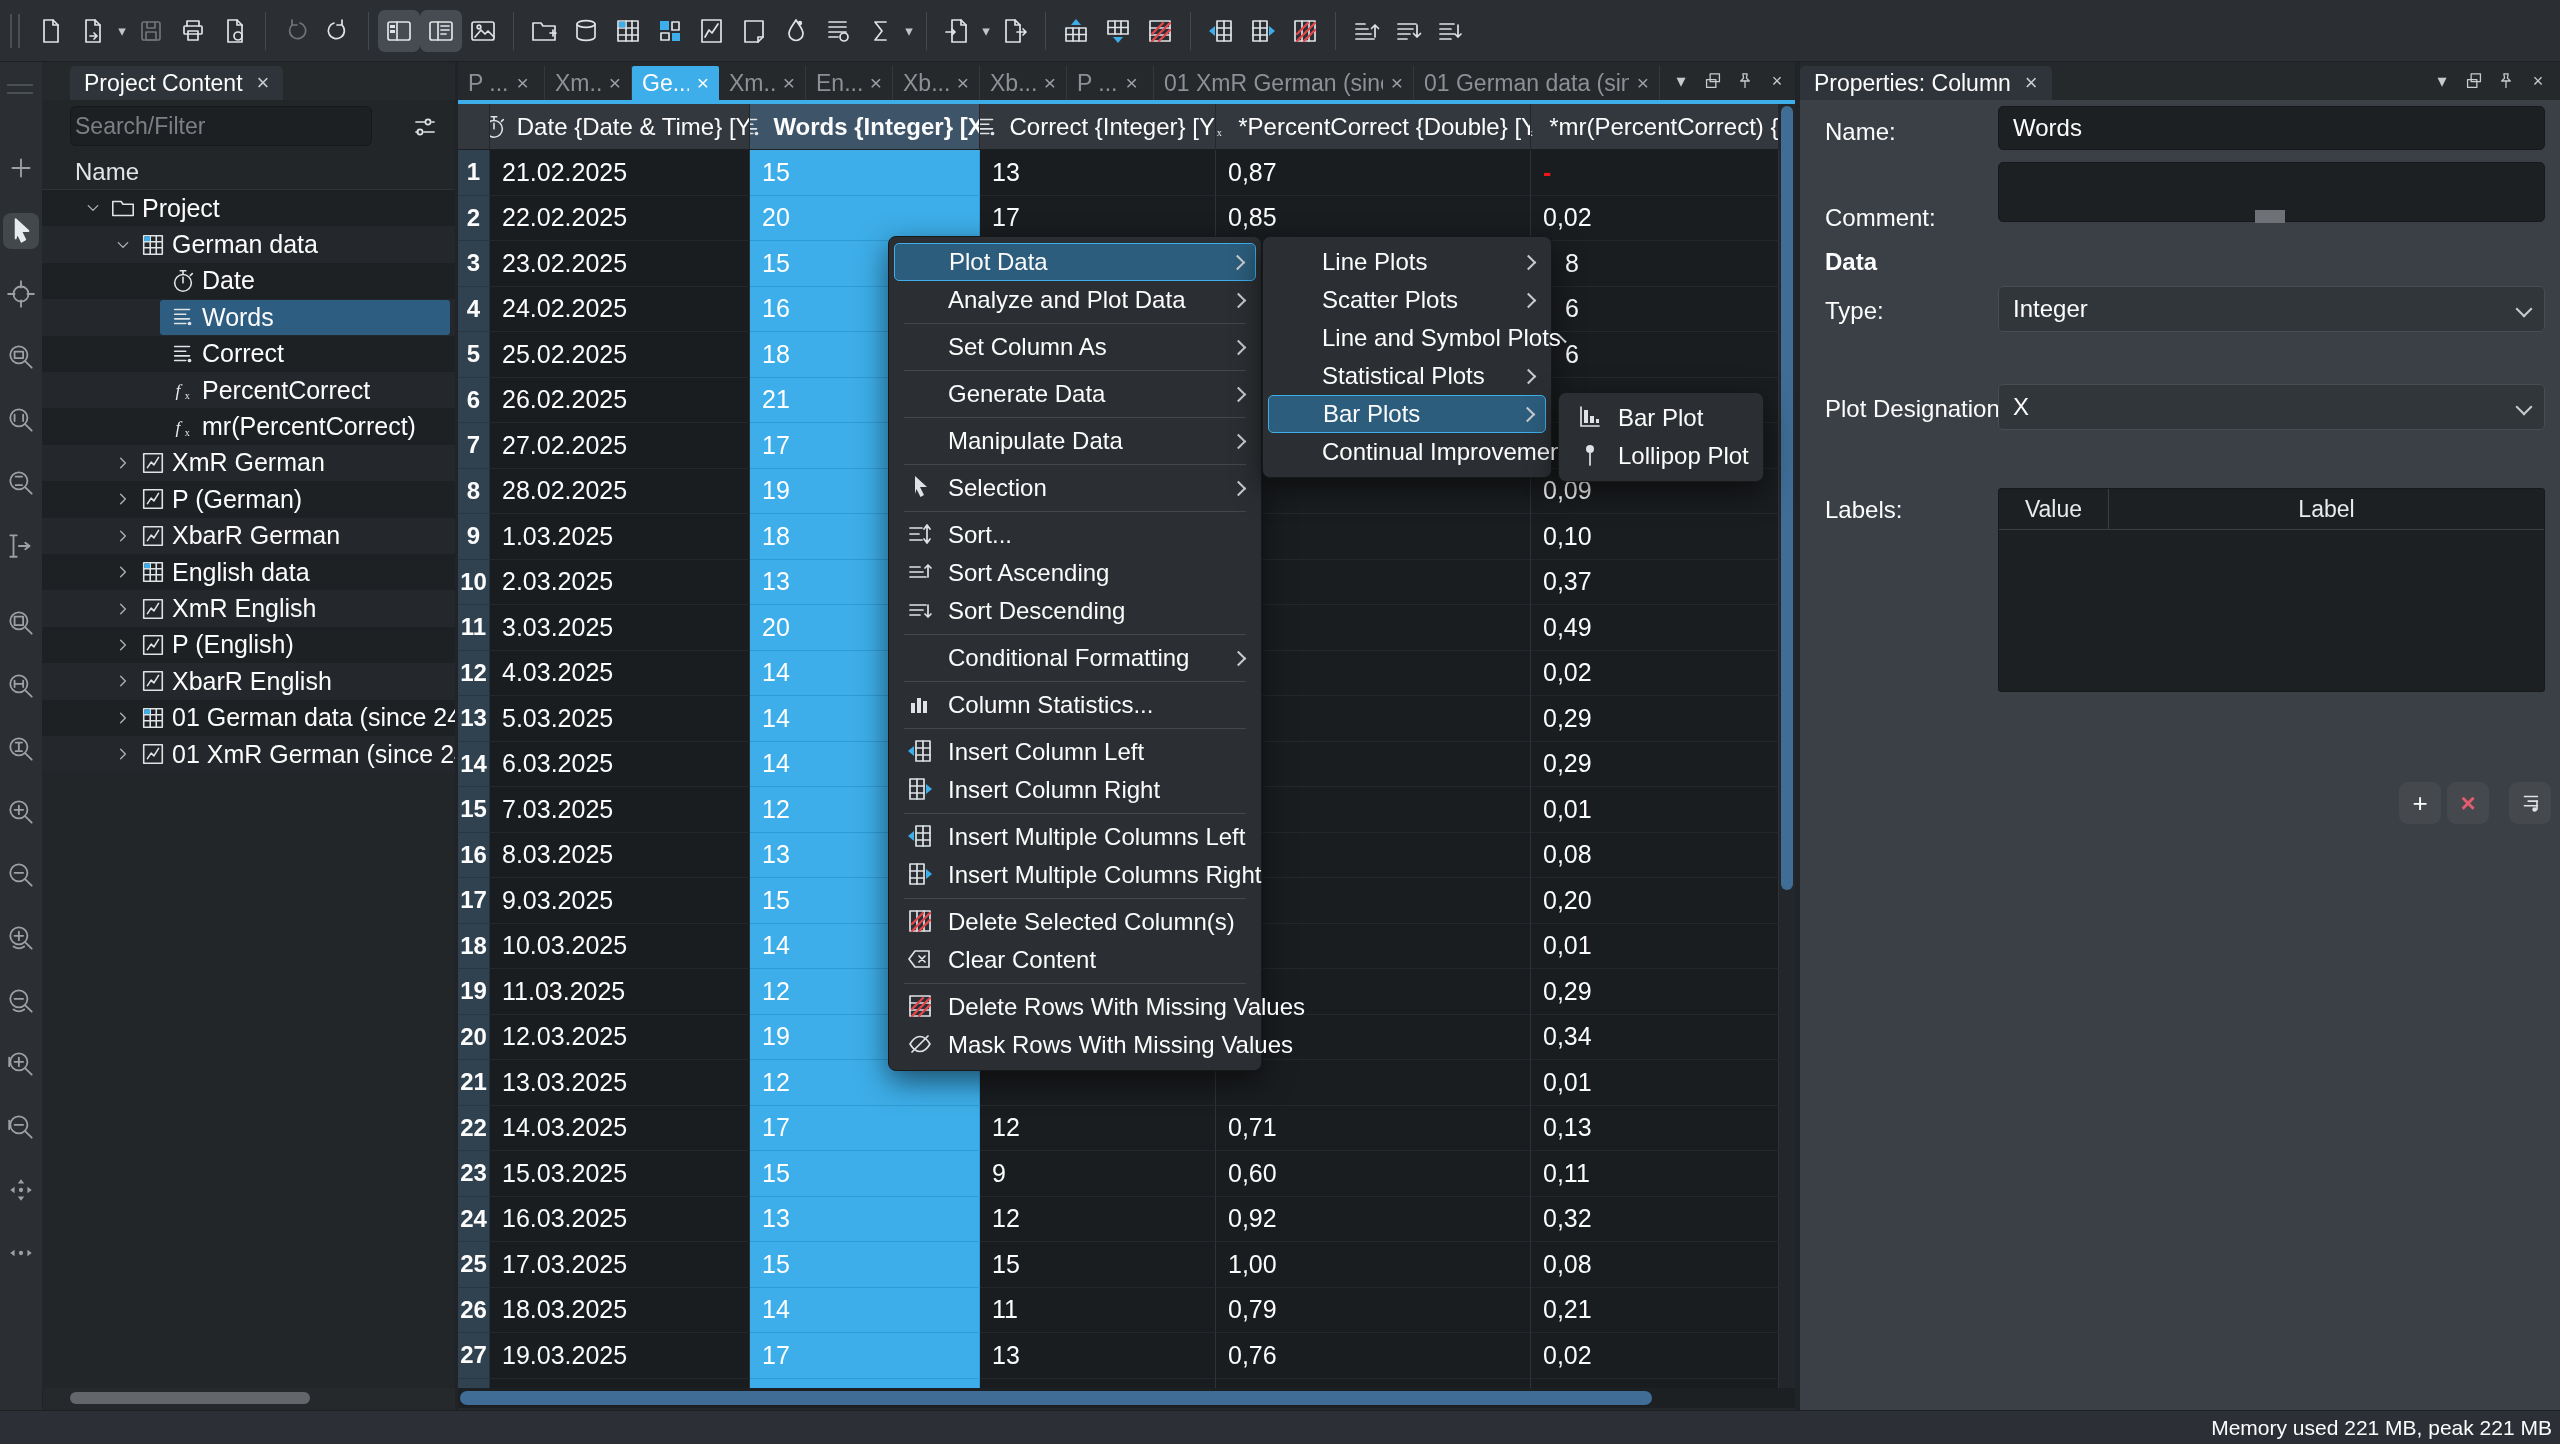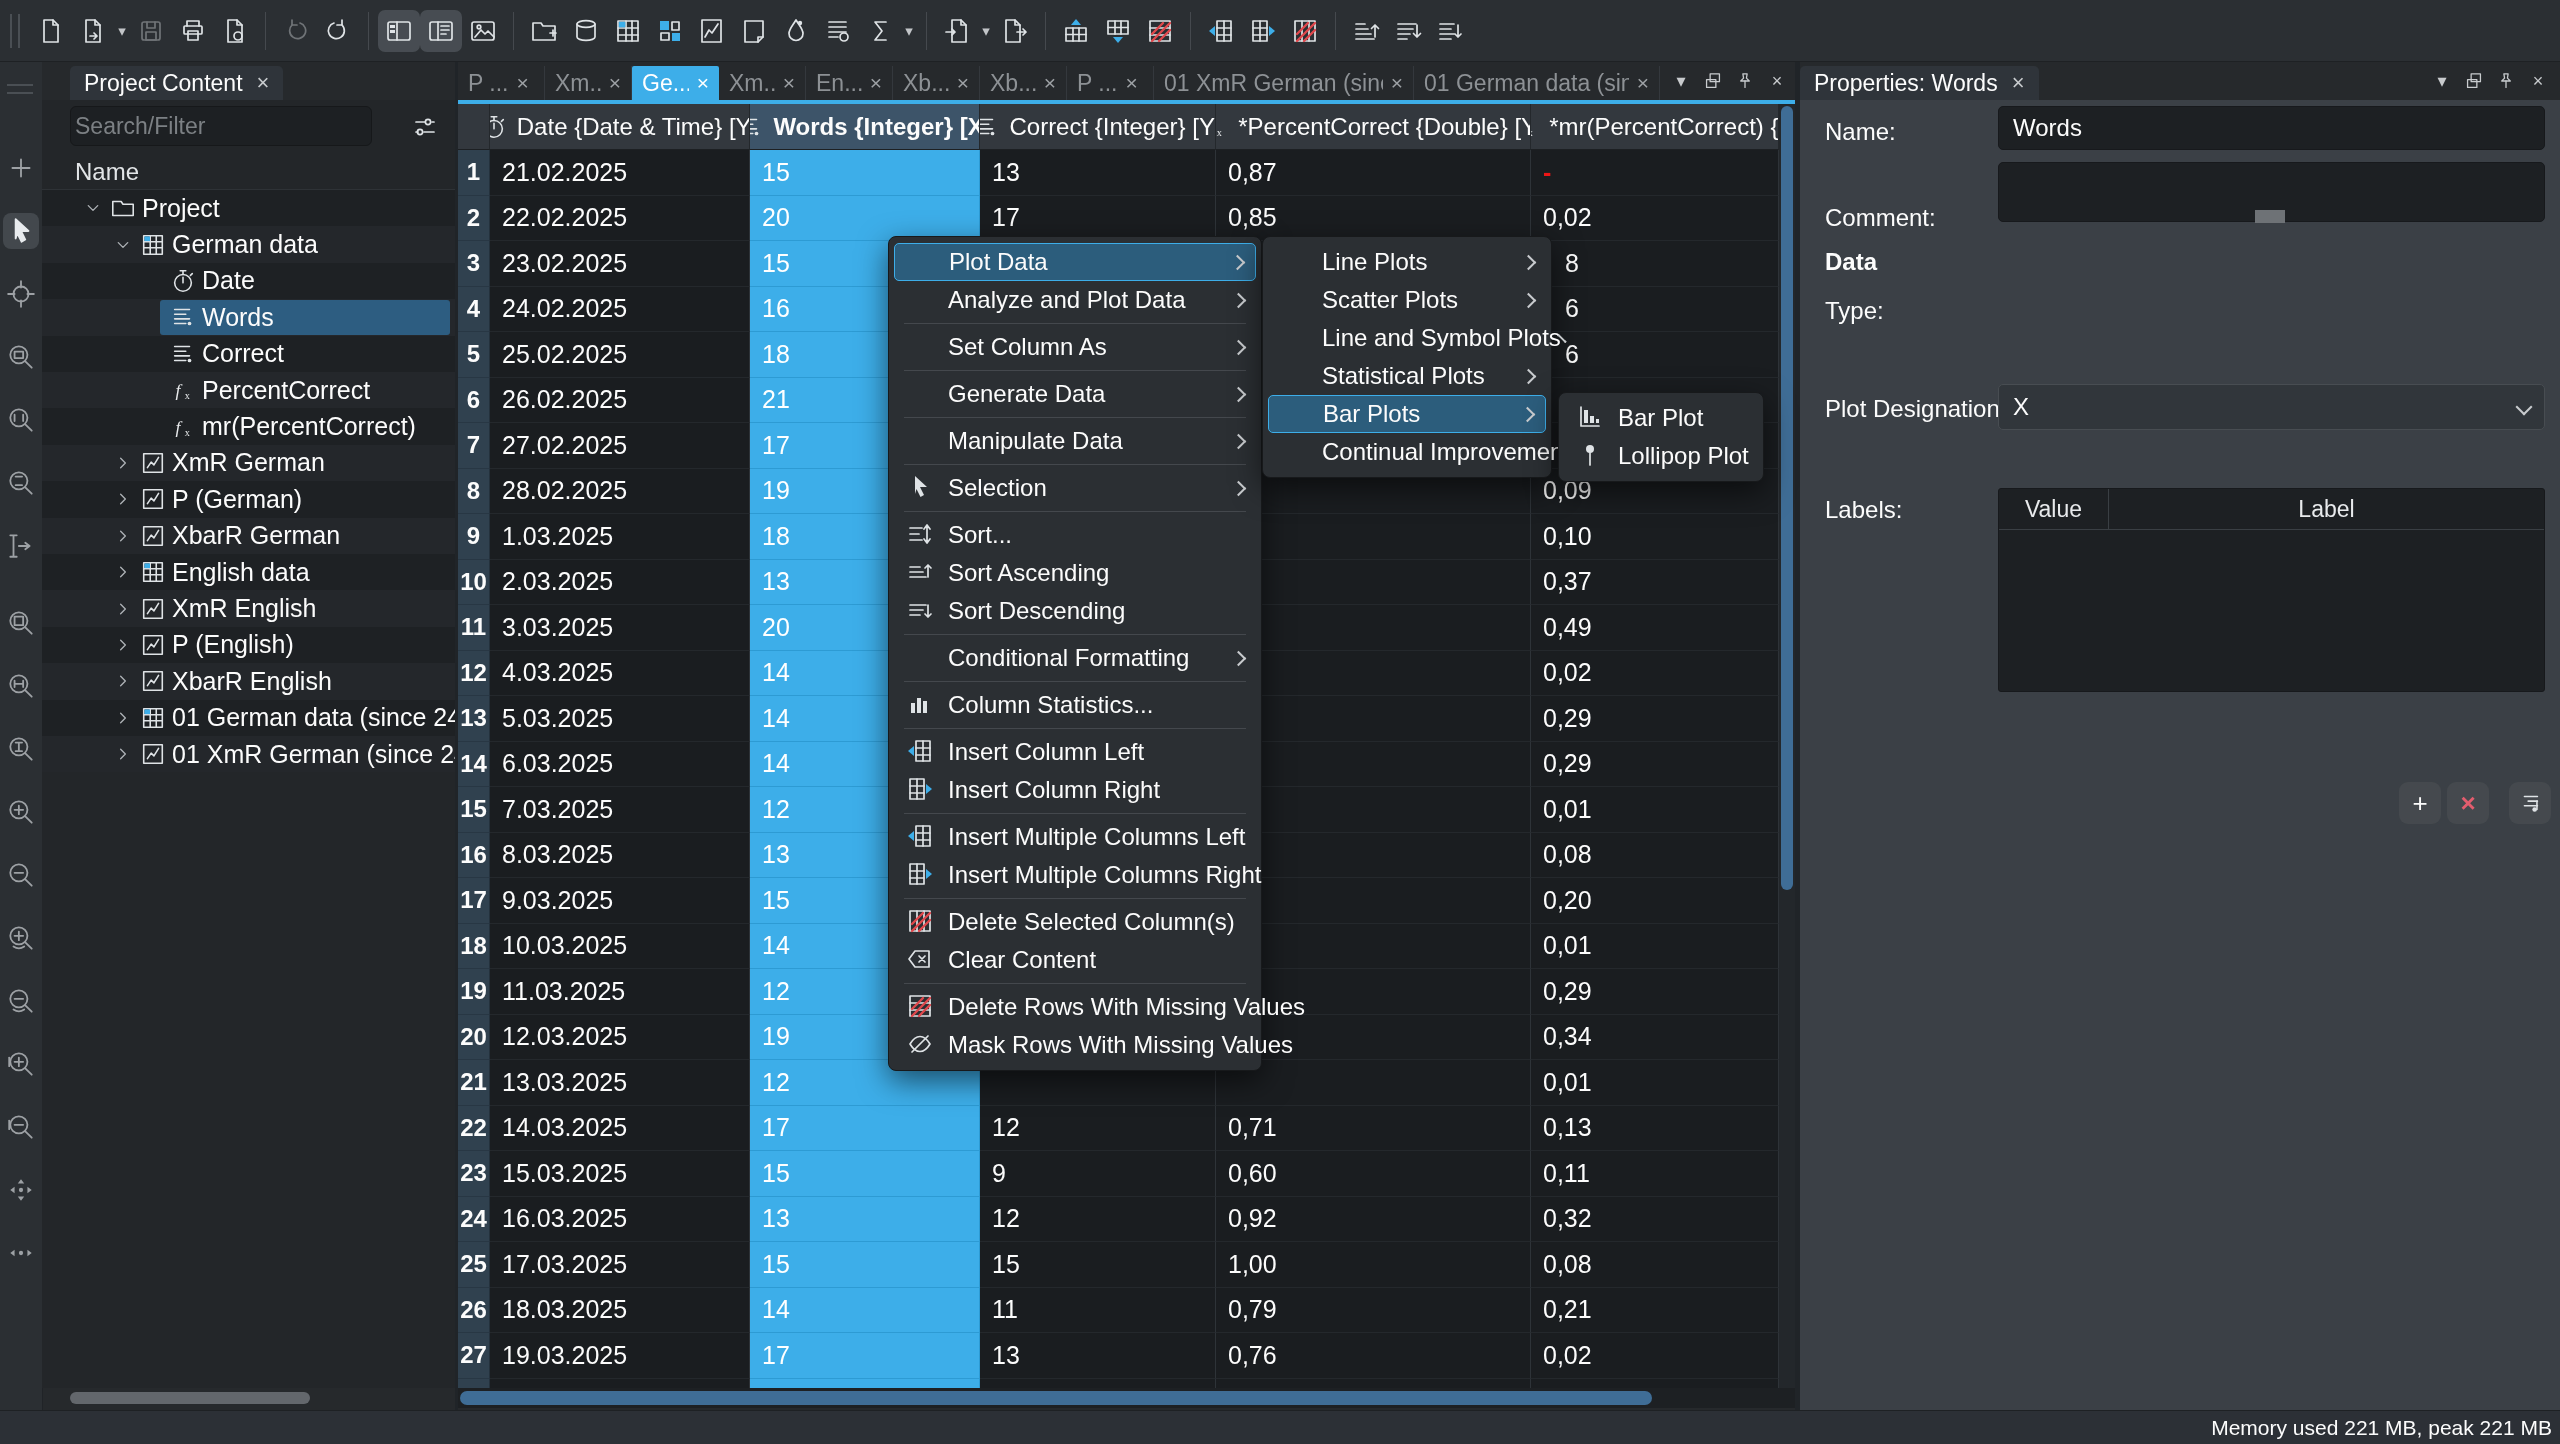--- a/index.html
+++ b/index.html
@@ -1024,21 +1024,21 @@
     </div>
   <div id="chscroll" class="abs">
       <div id="chthumb"></div>
     </div>
   <div id="pehscroll" class="abs">
       <div id="pehthumb"></div>
     </div>
 
   <div class="abs dockhead" style="left:1800px;top:62px;width:760px;height:38px;">
     <div class="docktab" style="left:0px;">
-      <span>Properties: Words</span>
+      <span>Properties: Column</span>
       <span class="dockx">×</span>
     </div>
     <div class="dockctl" style="right:10px;">
       <div class="dcb">▾</div>
       <div class="dcb">
           <svg class="ic" viewBox="0 0 28 28">
             <rect x="10" y="4" width="13" height="11"></rect>
             <rect x="5" y="12" width="13" height="11"></rect>
           </svg>
         </div>
@@ -1053,20 +1053,24 @@
   </div>
 
   <div id="propsbody" class="abs">
     <div class="plabel" style="top:18px;">Name:</div>
     <input class="pinput" style="top: 6px; height: 44px;" value="Words">
     <div class="plabel" style="top:104px;">Comment:</div>
     <textarea class="pinput" style="top: 62px; height: 60px; resize: none;"></textarea>
     <div id="grip"></div>
     <div class="sect" style="top:148px;">Data</div>
     <div class="plabel" style="top:197px;">Type:</div>
+    <div class="combo" style="top:186px;">
+      <span>Integer</span>
+      <span class="chv"></span>
+    </div>
     <div class="plabel" style="top:295px;">Plot Designation:</div>
     <div class="combo" style="top:284px;">
       <span>X</span>
       <span class="chv"></span>
     </div>
     <div class="plabel" style="top:396px;">Labels:</div>
     <div id="ltable">
       <div id="lthead">
         <div id="ltv">Value</div>
         <div id="ltl">Label</div>

